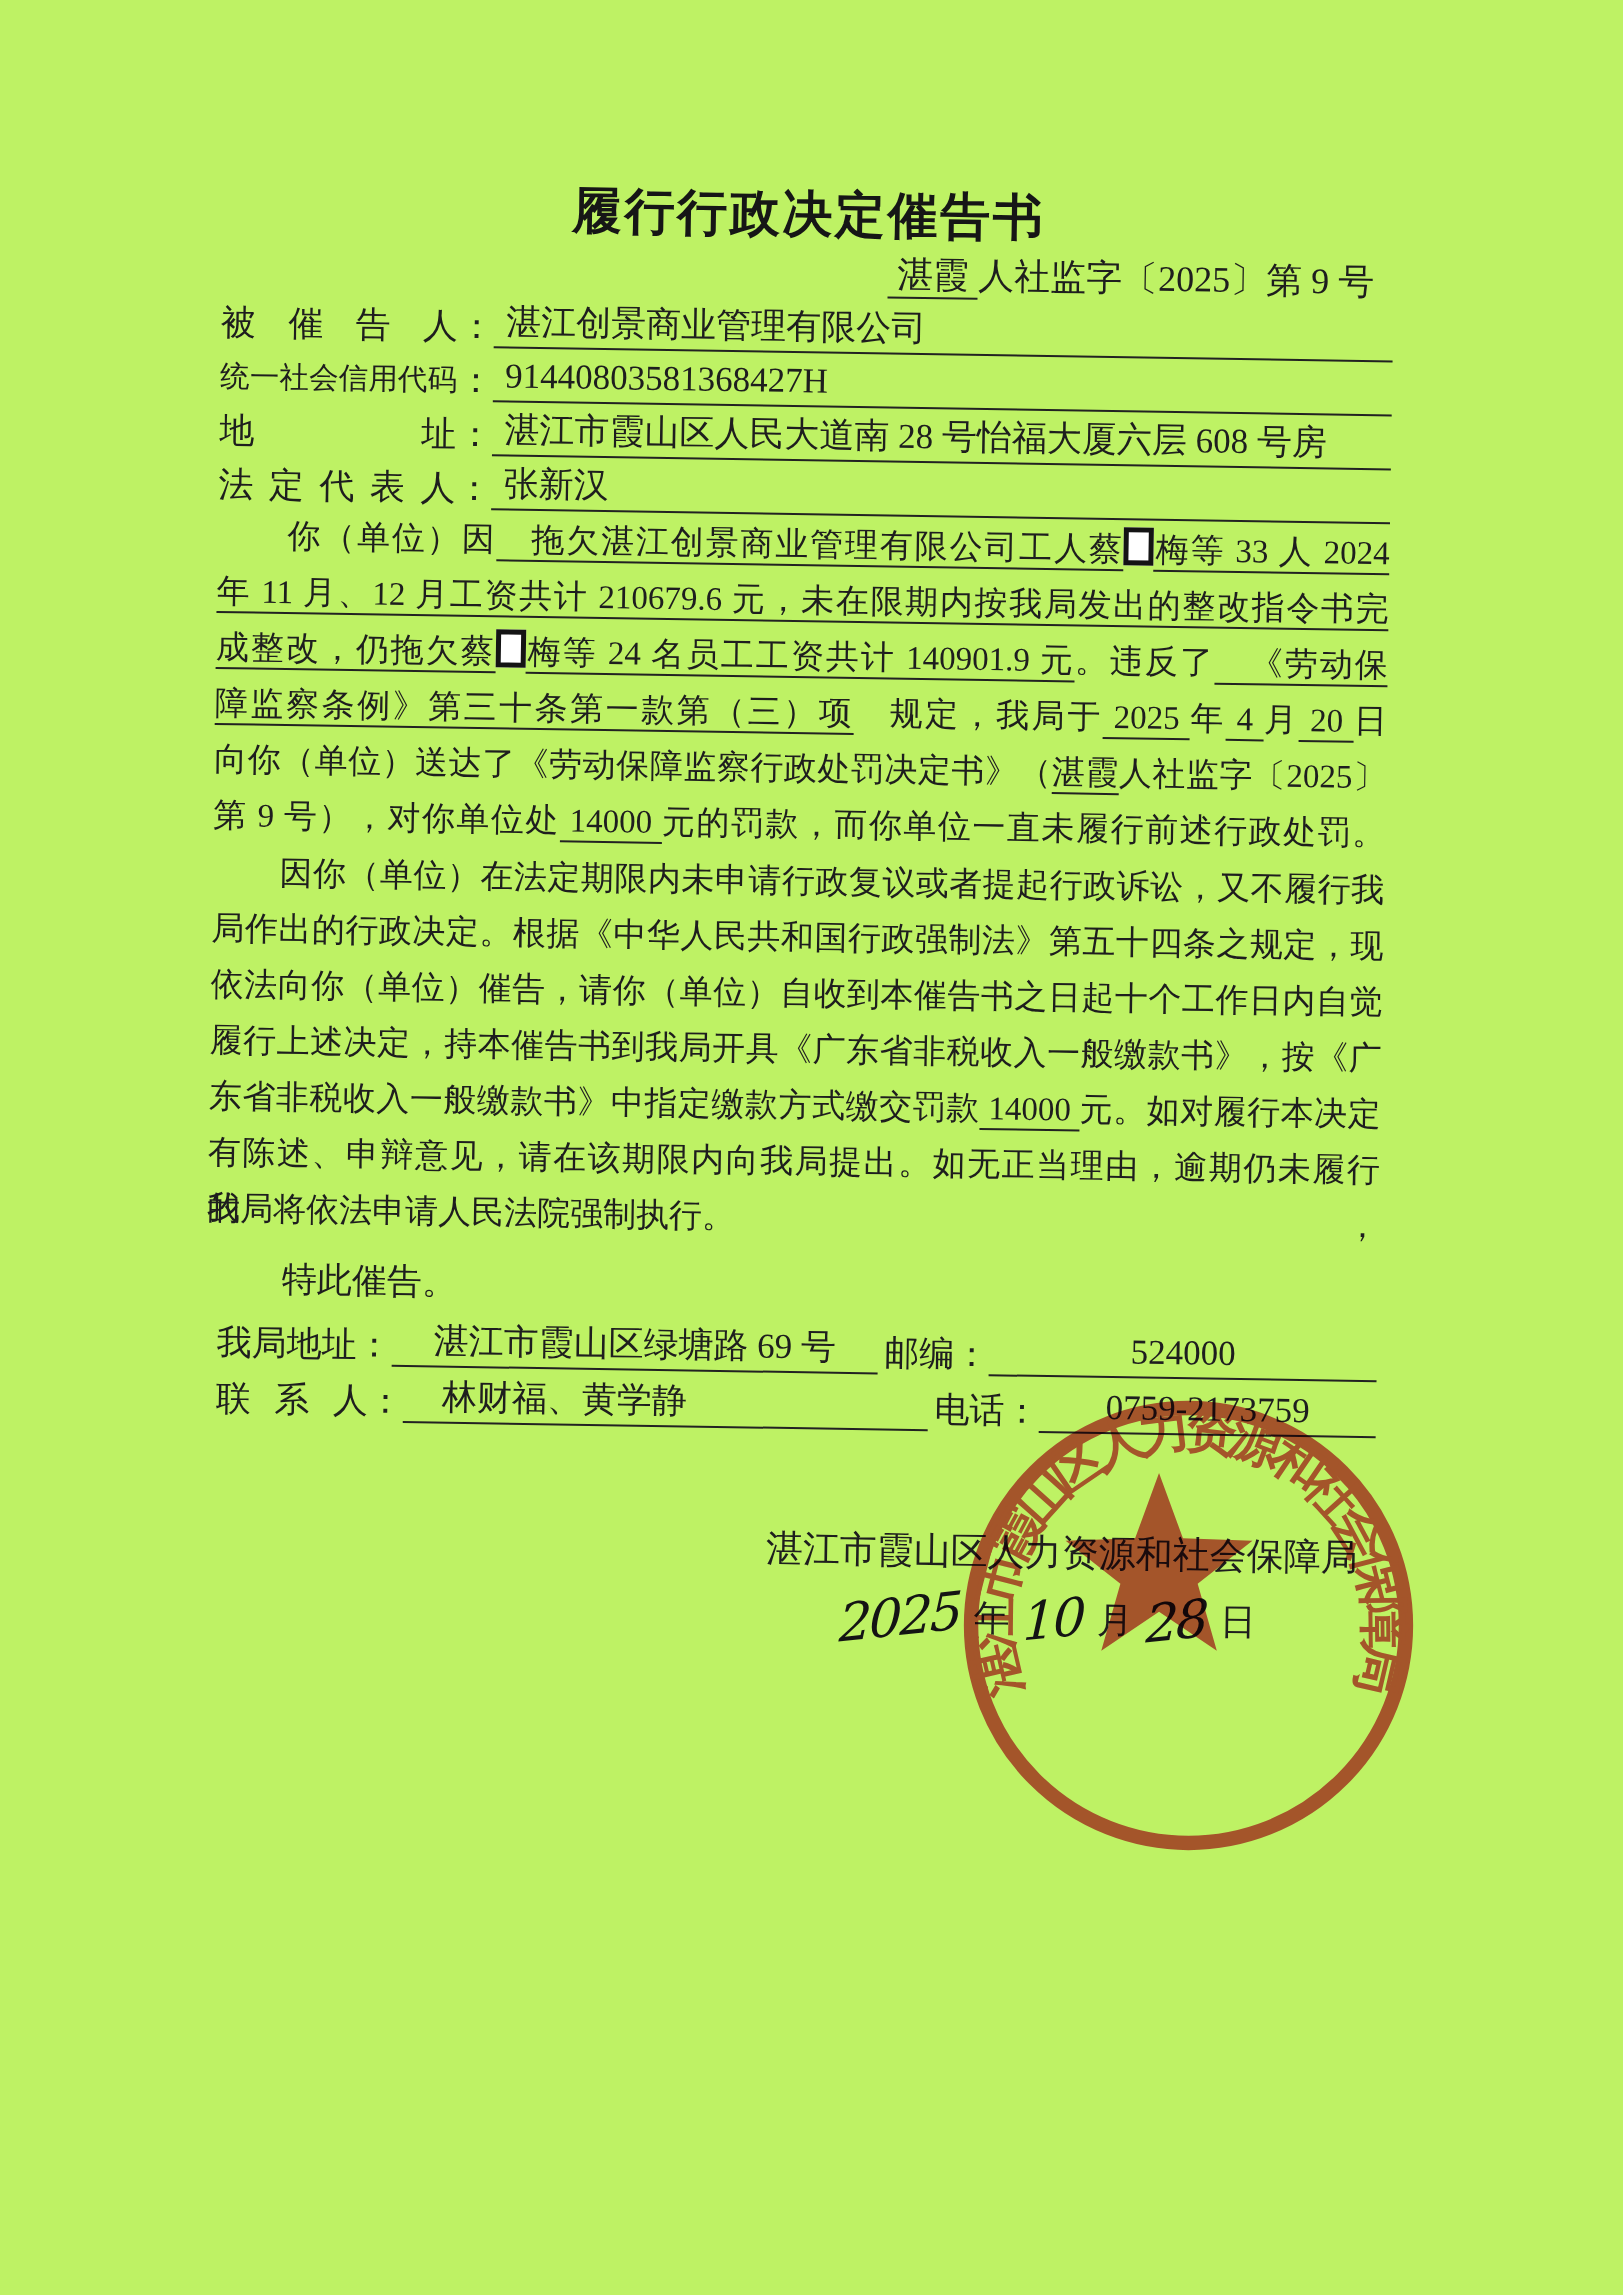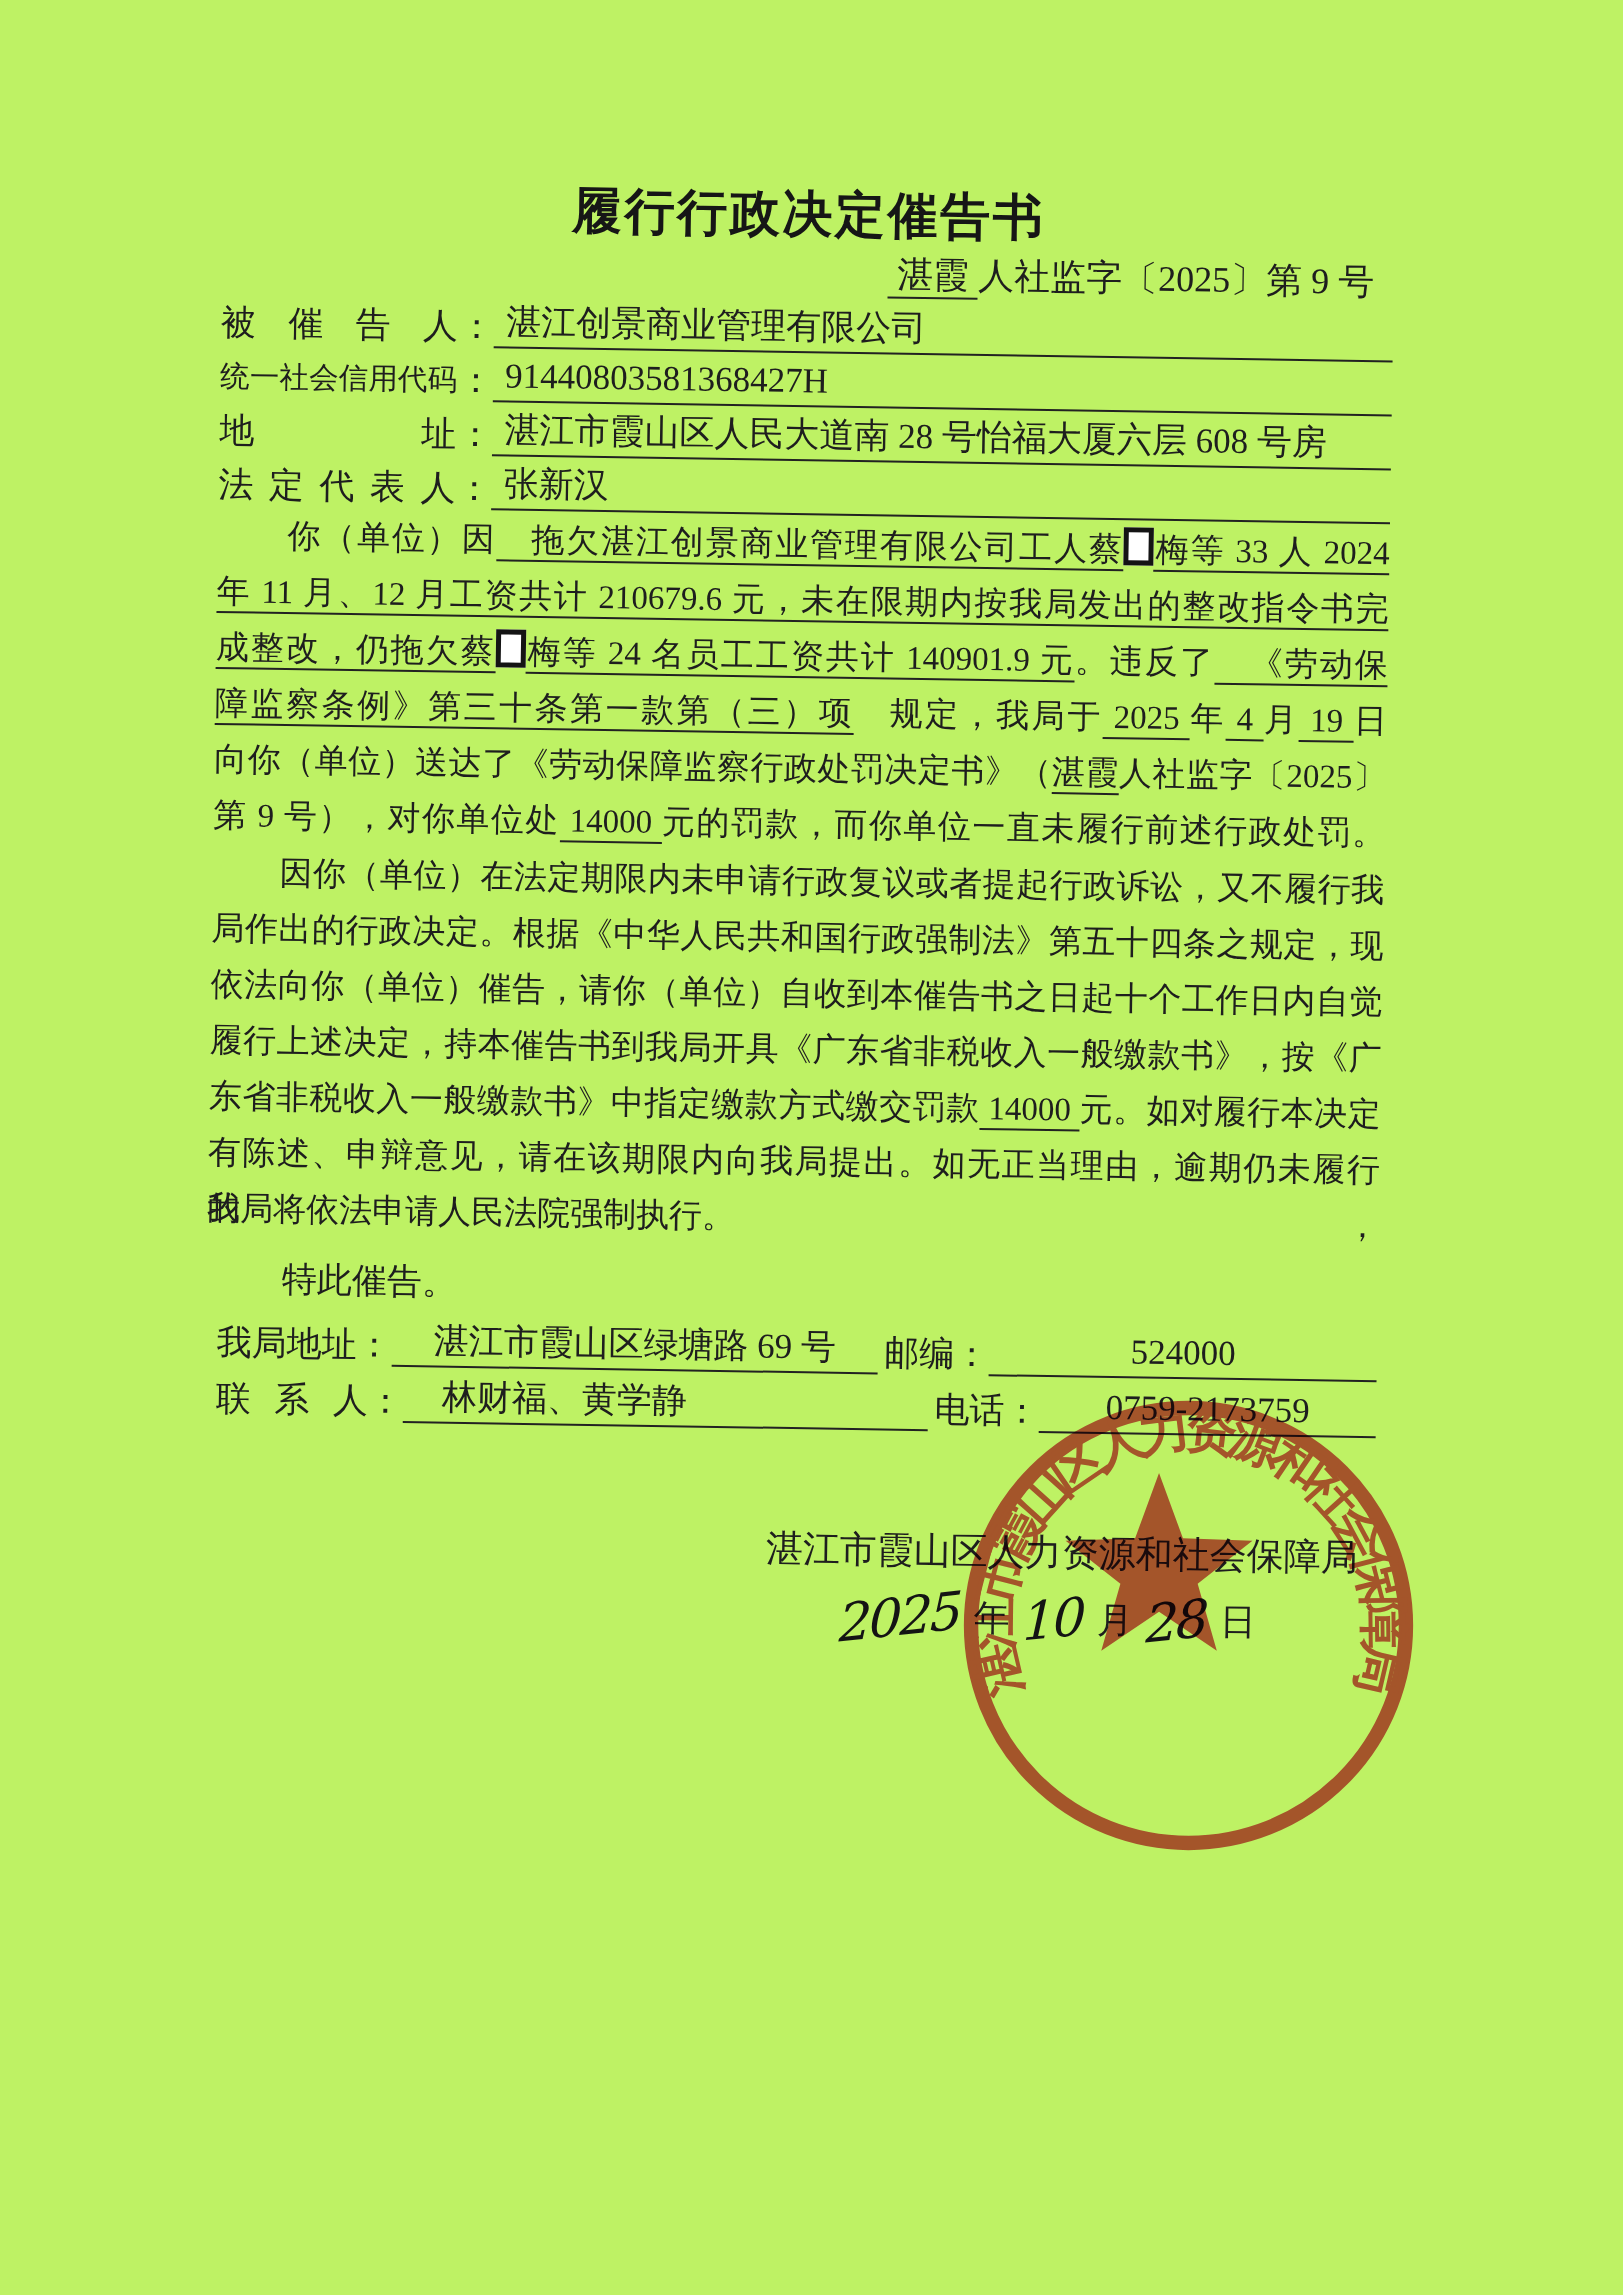--- a/index.html
+++ b/index.html
@@ -89,21 +89,21 @@
         <span class="flabel">法定代表人</span>
           <span class="fcolon">：</span>
         <span class="fvalue">张新汉</span>
       </div>
     </div>
 
     <div class="para">
         <div class="line"><span>　　你（单位）因</span><span class="u">　拖欠湛江创景商业管理有限公司工人蔡</span><span class="box hollow u"></span><span class="u">梅等 33 人 2024</span></div>
         <div class="line"><span class="u">年 11 月、12 月工资共计 210679.6 元，未在限期内按我局发出的整改指令书完</span></div>
         <div class="line"><span class="u">成整改，仍拖欠蔡</span><span class="box hollow u"></span><span class="u">梅等 24 名员工工资共计 140901.9 元</span><span>。违反了</span><span class="u">　《劳动保</span></div>
-        <div class="line"><span class="u">障监察条例》第三十条第一款第（三）项</span><span>　规定，我局于</span><span class="u"> 2025 </span><span>年</span><span class="u"> 4 </span><span>月</span><span class="u"> 19 </span><span>日</span></div>
+        <div class="line"><span class="u">障监察条例》第三十条第一款第（三）项</span><span>　规定，我局于</span><span class="u"> 2025 </span><span>年</span><span class="u"> 4 </span><span>月</span><span class="u"> 20 </span><span>日</span></div>
         <div class="line"><span>向你（单位）送达了《劳动保障监察行政处罚决定书》（</span><span class="u">湛霞</span><span>人社监字〔2025〕</span></div>
         <div class="line"><span>第 9 号），对你单位处</span><span class="u"> 14000 </span><span>元的罚款，而你单位一直未履行前述行政处罚。</span></div>
       </div>
     <div class="para">
         <div class="line"><span>　　因你（单位）在法定期限内未申请行政复议或者提起行政诉讼，又不履行我</span></div>
         <div class="line"><span>局作出的行政决定。根据《中华人民共和国行政强制法》第五十四条之规定，现</span></div>
         <div class="line"><span>依法向你（单位）催告，请你（单位）自收到本催告书之日起十个工作日内自觉</span></div>
         <div class="line"><span>履行上述决定，持本催告书到我局开具《广东省非税收入一般缴款书》，按《广</span></div>
         <div class="line"><span>东省非税收入一般缴款书》中指定缴款方式缴交罚款</span><span class="u"> 14000 </span><span>元。如对履行本决定</span></div>
         <div class="line"><span>有陈述、申辩意见，请在该期限内向我局提出。如无正当理由，逾期仍未履行的，</span></div>

